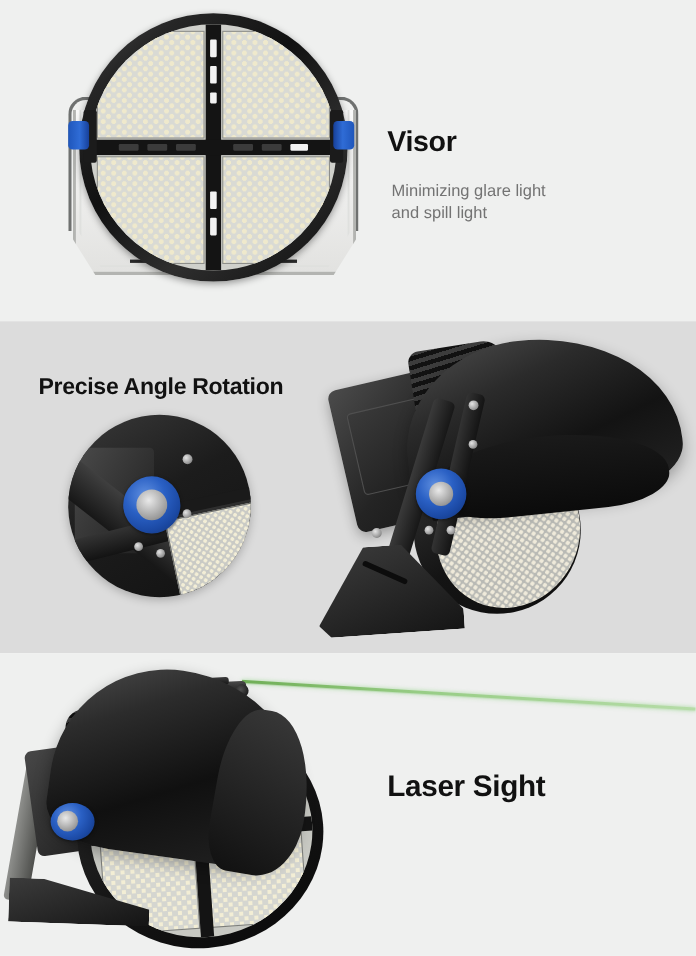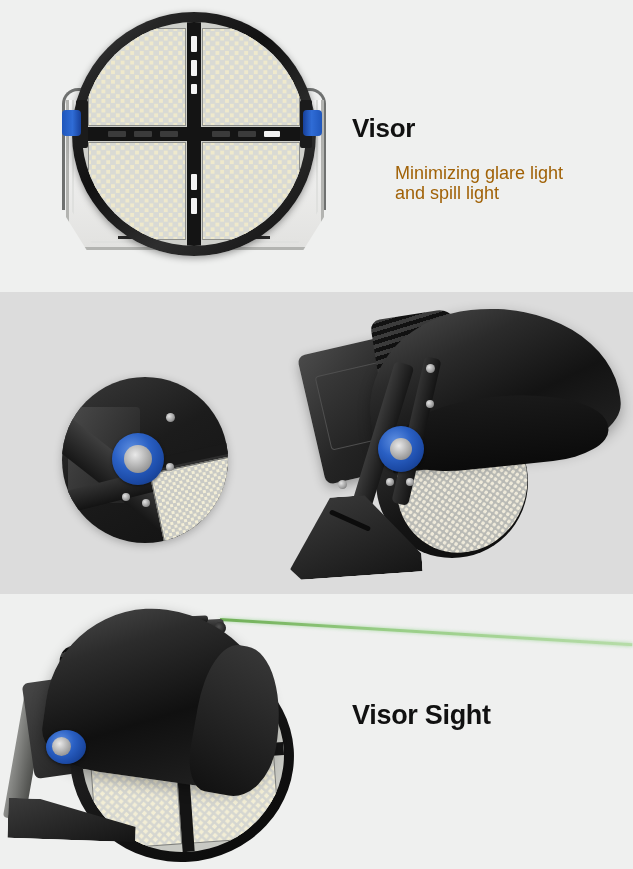--- a/index.html
+++ b/index.html
@@ -20,23 +20,22 @@
   
   .txt{ position:absolute; }
   .heading{
     font-weight:bold; color:#111111;
     letter-spacing:-0.3px; white-space:nowrap;
   }
   .h-visor{ font-size:26px; }
   .h-rot{ font-size:21px; }
   .h-laser{ font-size:27px; }
   .body{
-    font-size:18px; color:#a16207; line-height:19.5px;
+    font-size:15px; color:#737373; line-height:19.5px;
     white-space:pre-line;
-    margin-left:39px;
   }
 
   .t-visor-h{ left:352px; top:113px; }
   .t-visor-b{ left:356px; top:164px; }
   .t-rot-h{ left:35px; top:340px; }
   .t-laser-h{ left:352px; top:700px; }
   .t-laser-b{ left:353px; top:755px; }
 
   
   .lamp-front{ position:absolute; }
@@ -354,20 +353,21 @@
       <div class="pivot-r"></div>
     </div>
 
     <div class="txt heading h-visor t-visor-h">Visor</div>
     <div class="txt body t-visor-b">Minimizing glare light
 and spill light</div>
   </div>
 
   <div class="band band-2"></div>
 
+  <div class="txt heading h-rot t-rot-h">Precise Angle Rotation</div>
 
   <div id="circdet">
     <div class="cd-block"></div>
     <div class="cd-arm1"></div>
     <div class="cd-arm2"></div>
     <div class="cd-panel"></div>
     <div class="cd-bar"></div>
     <div class="knob cd-knob"></div>
     <div class="knob-cap cd-cap"></div>
     <div class="screw" style="left:104px;top:36px;width:9px;height:9px;"></div>
@@ -426,15 +426,15 @@
       <div class="tickd" style="left:162px;top:92px; width:16px;height:6px;"></div>
     </div>
     <div id="i4-fins"></div>
     <div id="i4-visor"></div>
     <div id="i4-visor-edge"></div>
     <div id="i4-foot"></div>
     <div class="knob" id="i4-knob"></div>
     <div class="knob-cap" id="i4-cap"></div>
   </div>
 
-  <div class="txt heading h-laser t-laser-h">Visor Sight</div>
+  <div class="txt heading h-laser t-laser-h">Laser Sight</div>
 
 </div>
 
 </body></html>

